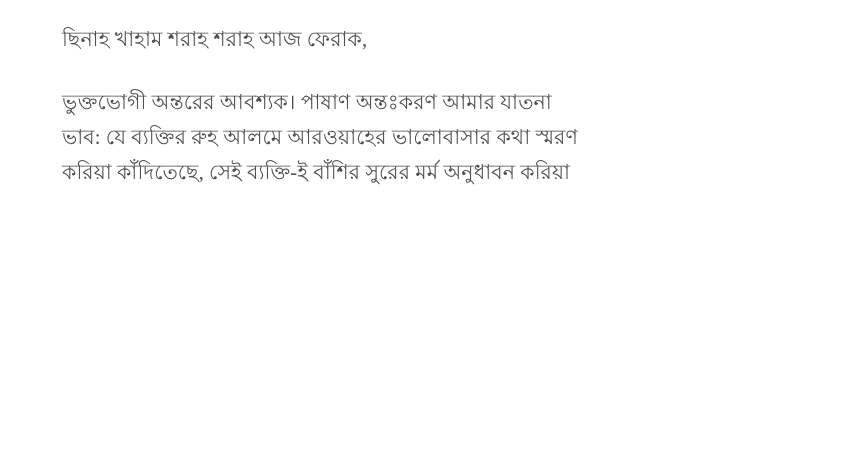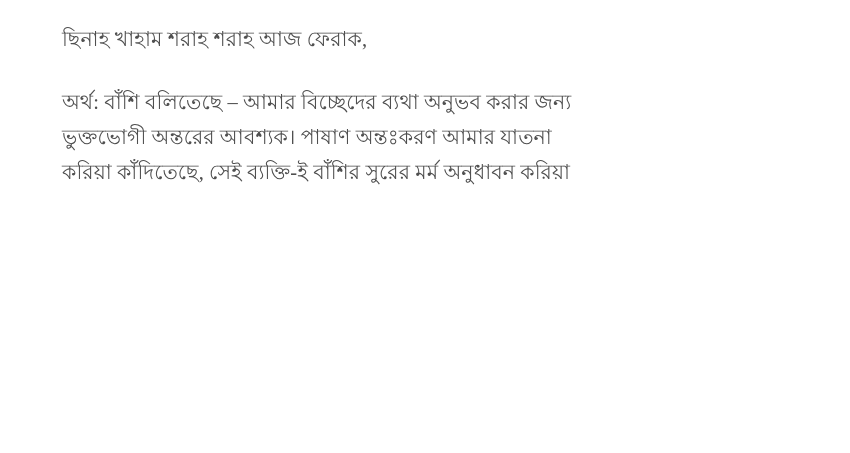--- a/index.html
+++ b/index.html
@@ -46,21 +46,21 @@
 
 <div class="page">
 
   <div class="block para-1">
     <div class="line">ছিনাহ খাহাম শরাহ শরাহ আজ ফেরাক,</div>
   </div>
 
   <div class="spacer"></div>
 
   <div class="block para-2">
-    <div class="line">অর্থ: বাঁশি বলিতেছে – আমার বিচ্ছেদের ব্যথা অনুভব করার জন্য</div>
     <div class="line">ভুক্তভোগী অন্তরের আবশ্যক। পাষাণ অন্তঃকরণ আমার যাতনা</div>
   </div>
 
   <div class="block para-3">
+    <div class="line">ভাব: যে ব্যক্তির রুহ আলমে আরওয়াহের ভালোবাসার কথা স্মরণ</div>
     <div class="line">করিয়া কাঁদিতেছে, সেই ব্যক্তি-ই বাঁশির সুরের মর্ম অনুধাবন করিয়া</div>
   </div>
 
 </div>
 
 </body></html>

